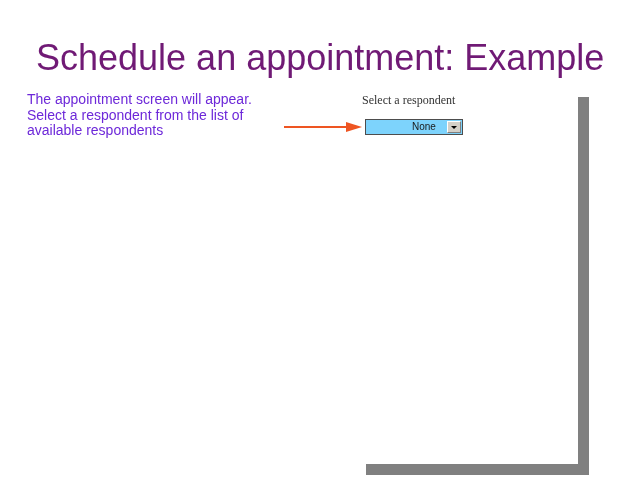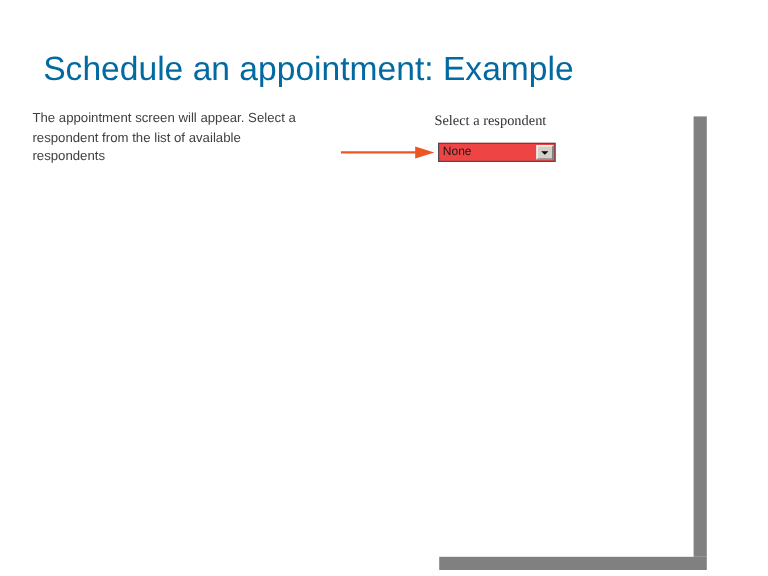--- a/index.html
+++ b/index.html
@@ -20,38 +20,38 @@
     background: #ffffff;
   }
 
   
   #slide-title {
     position: absolute;
     left: 36px;
     top: 38px;
     width: 575px;
     font-family: "Liberation Sans", sans-serif;
-    font-size: 28px;
+    font-size: 36px;
     line-height: 40px;
     font-weight: 400;
-    color: #0369a1;
+    color: #701a75;
     letter-spacing: 0px;
     white-space: nowrap;
   }
 
   
   #body-text {
     position: absolute;
     left: 27px;
     top: 92px;
     width: 230px;
     font-family: "Liberation Sans", sans-serif;
-    font-size: 11px;
+    font-size: 14px;
     line-height: 15.5px;
-    color: #404040;
+    color: #6d28d9;
   }
 
   
   #app-capture {
     position: absolute;
     left: 362px;
     top: 94px;
   }
   #respondent-label {
     position: absolute;
@@ -64,24 +64,25 @@
     white-space: nowrap;
   }
   #respondent-select {
     position: absolute;
     left: 3px;
     top: 25px;
     width: 98px;
     height: 16px;
     box-sizing: border-box;
     border: 1px solid #4d4d4d;
-    background: #ef4444;
+    background: #7dd3fc;
     display: flex;
     align-items: stretch;
     justify-content: space-between;
+    padding-left: 43px;
   }
   #respondent-select-value {
     font-family: "Liberation Sans", sans-serif;
     font-size: 10px;
     line-height: 14px;
     color: #1a1a1a;
     padding-left: 3px;
     flex: 1 1 auto;
     overflow: hidden;
     white-space: nowrap;

